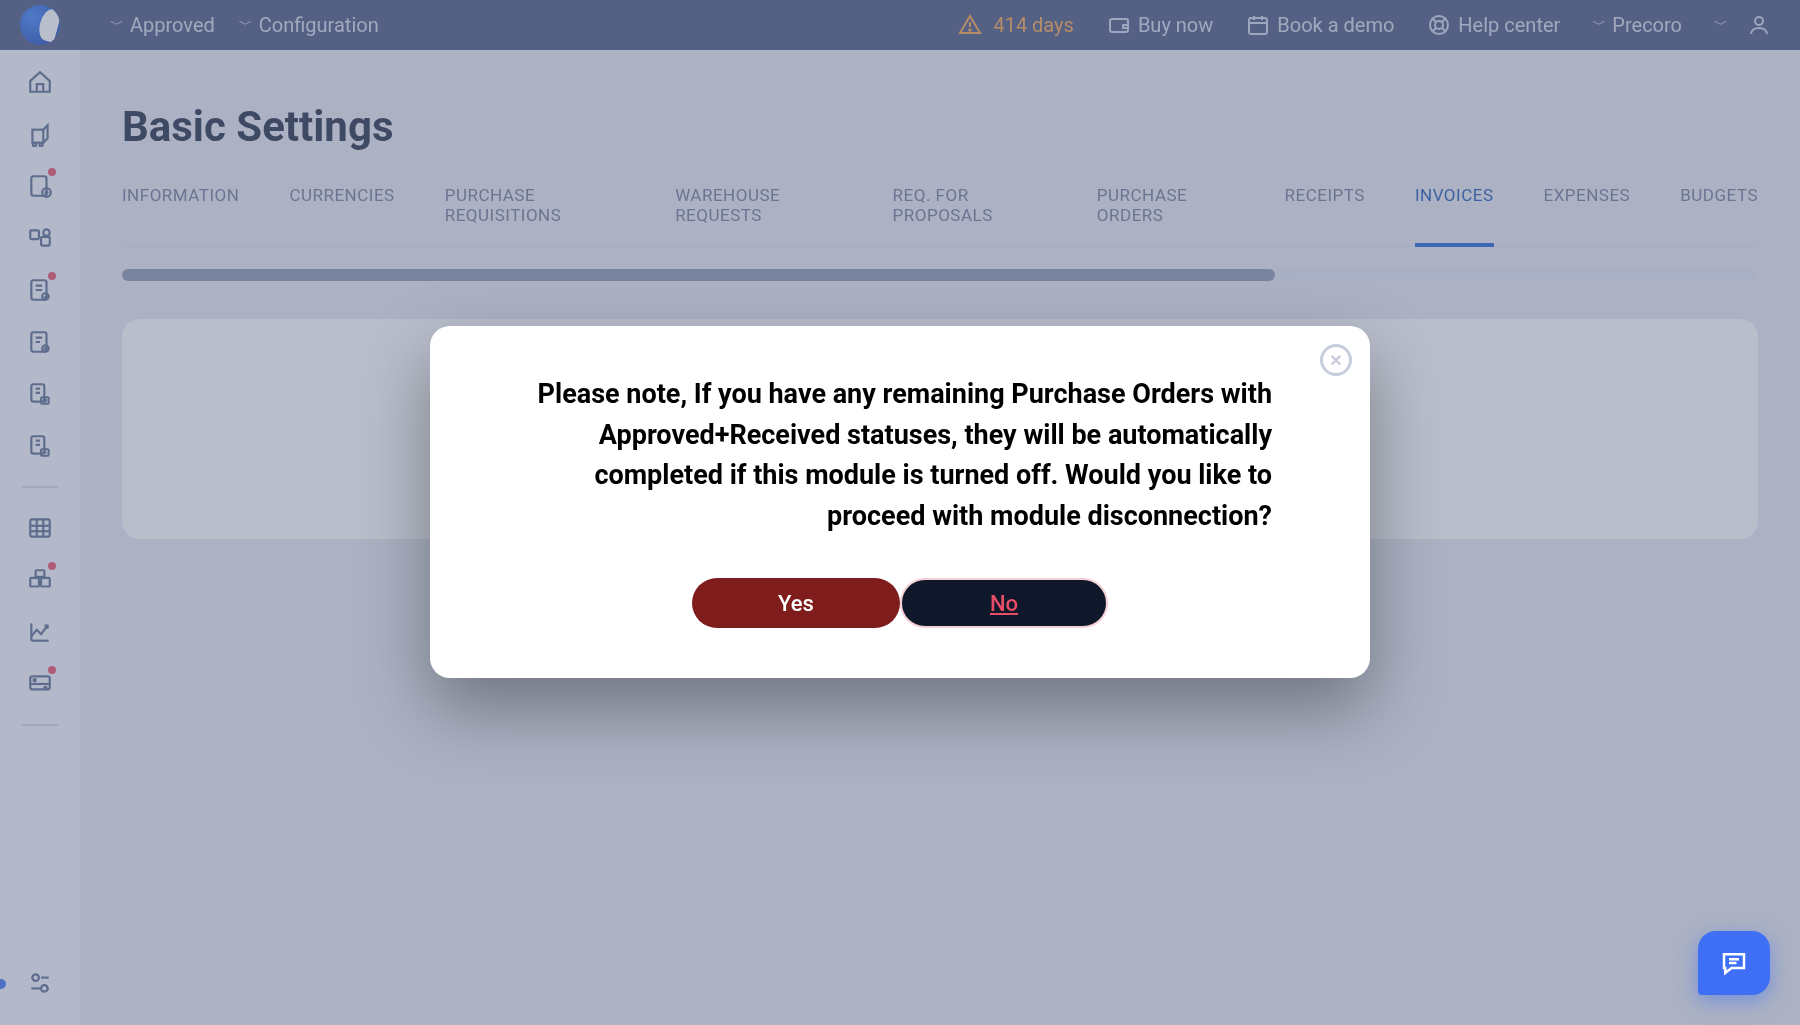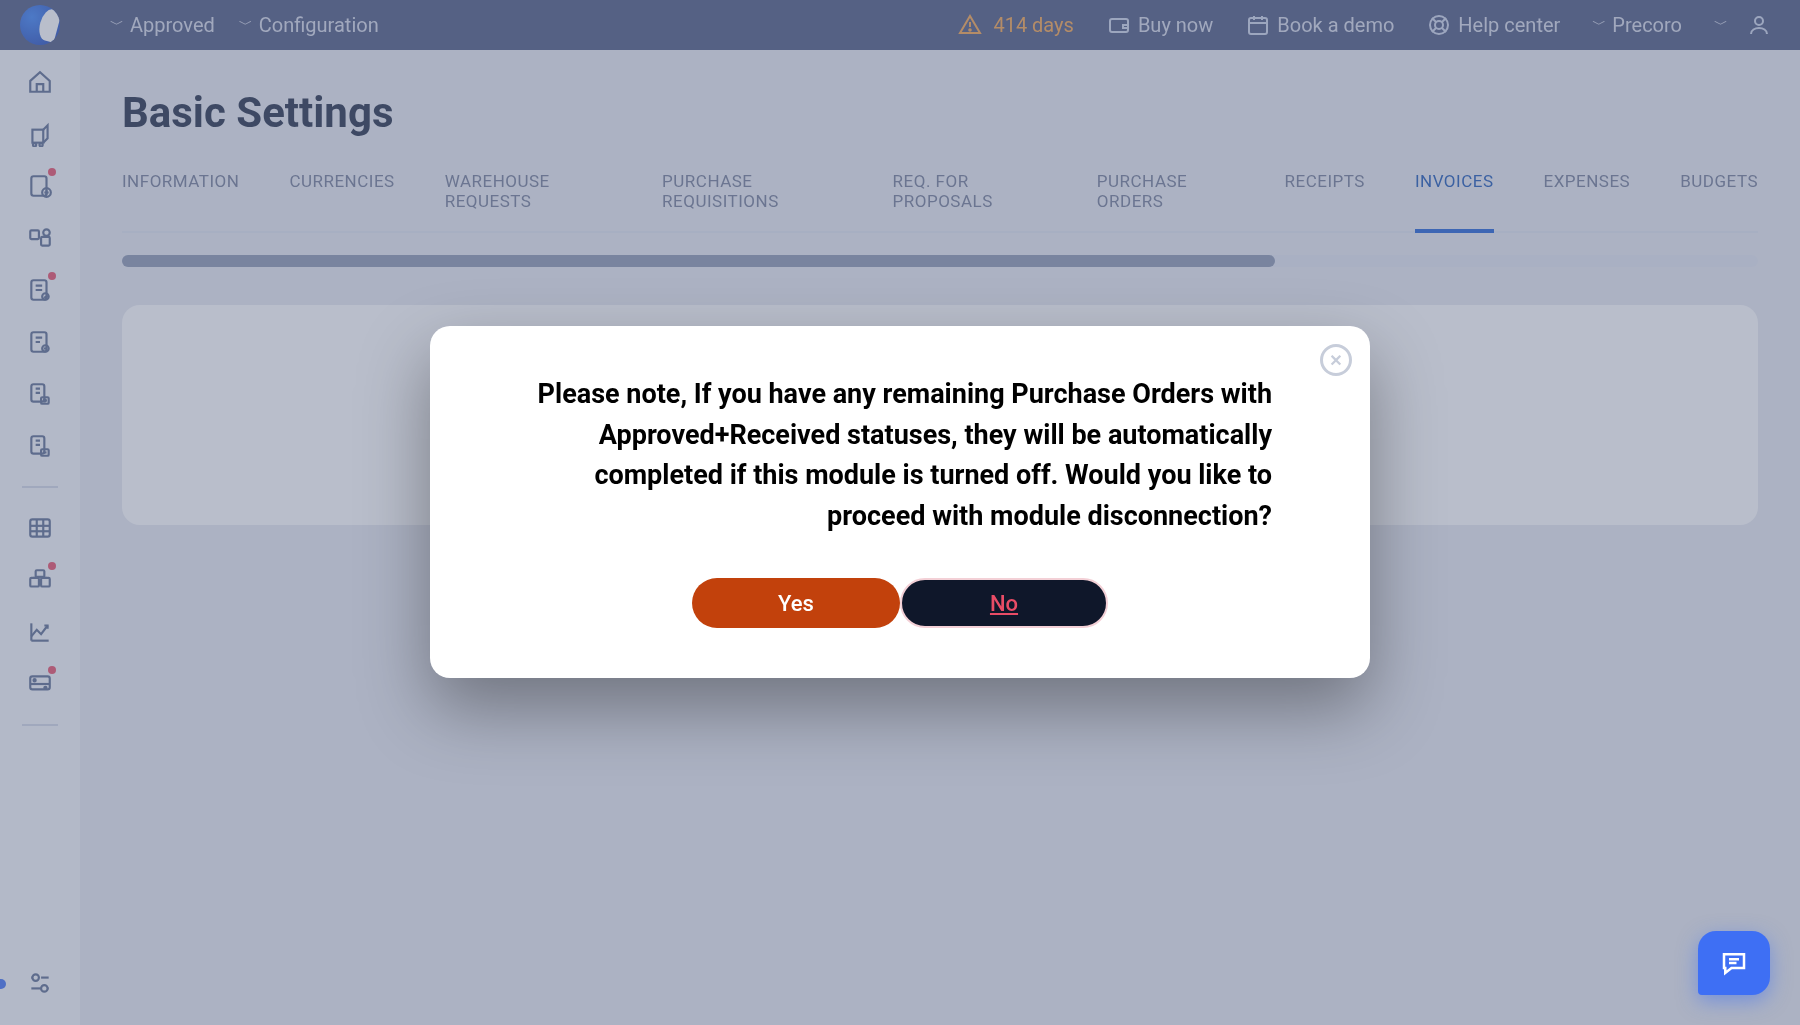--- a/index.html
+++ b/index.html
@@ -88,21 +88,21 @@
 }
 .sb-divider {
   width: 36px; height: 2px;
   background: #d2d8e6;
   margin: 10px 0;
 }
 
 .main {
   position: absolute;
   top: 50px; left: 80px; right: 0; bottom: 0;
-  padding: 38px 42px;
+  padding: 52px 42px;
   z-index: 5;
 }
 .page-title {
   font-size: 42px;
   font-weight: 700;
   color: #1f2a44;
   margin-bottom: 34px;
 }
 .tabs {
   display: flex;
@@ -193,21 +193,21 @@
   width: 208px;
   height: 50px;
   border-radius: 999px;
   display: flex;
   align-items: center; justify-content: center;
   font-size: 22px;
   font-weight: 500;
   cursor: pointer;
 }
 .btn-yes {
-  background: #c2410c;
+  background: #7f1d1d;
   color: #fff;
 }
 .btn-no {
   background: #0f172a;
   color: #e94c66;
   border: 2px solid #f3d0d6;
   text-decoration: underline;
 }
 .chat-bubble {
   position: absolute;
@@ -413,22 +413,22 @@
         <line x1="19" y1="17" x2="20" y2="17"></line>
       </svg>
   </div>
 </div>
 
 <div class="main">
   <h1 class="page-title">Basic Settings</h1>
   <div class="tabs">
     <div class="tab">INFORMATION</div>
     <div class="tab">CURRENCIES</div>
+    <div class="tab">PURCHASE REQUISITIONS</div>
     <div class="tab">WAREHOUSE REQUESTS</div>
-    <div class="tab">PURCHASE REQUISITIONS</div>
     <div class="tab">REQ. FOR PROPOSALS</div>
     <div class="tab">PURCHASE ORDERS</div>
     <div class="tab">RECEIPTS</div>
     <div class="tab active">INVOICES</div>
     <div class="tab">EXPENSES</div>
     <div class="tab">BUDGETS</div>
   </div>
   <div class="scroll-track">
     <div class="scroll-thumb"></div>
   </div>

